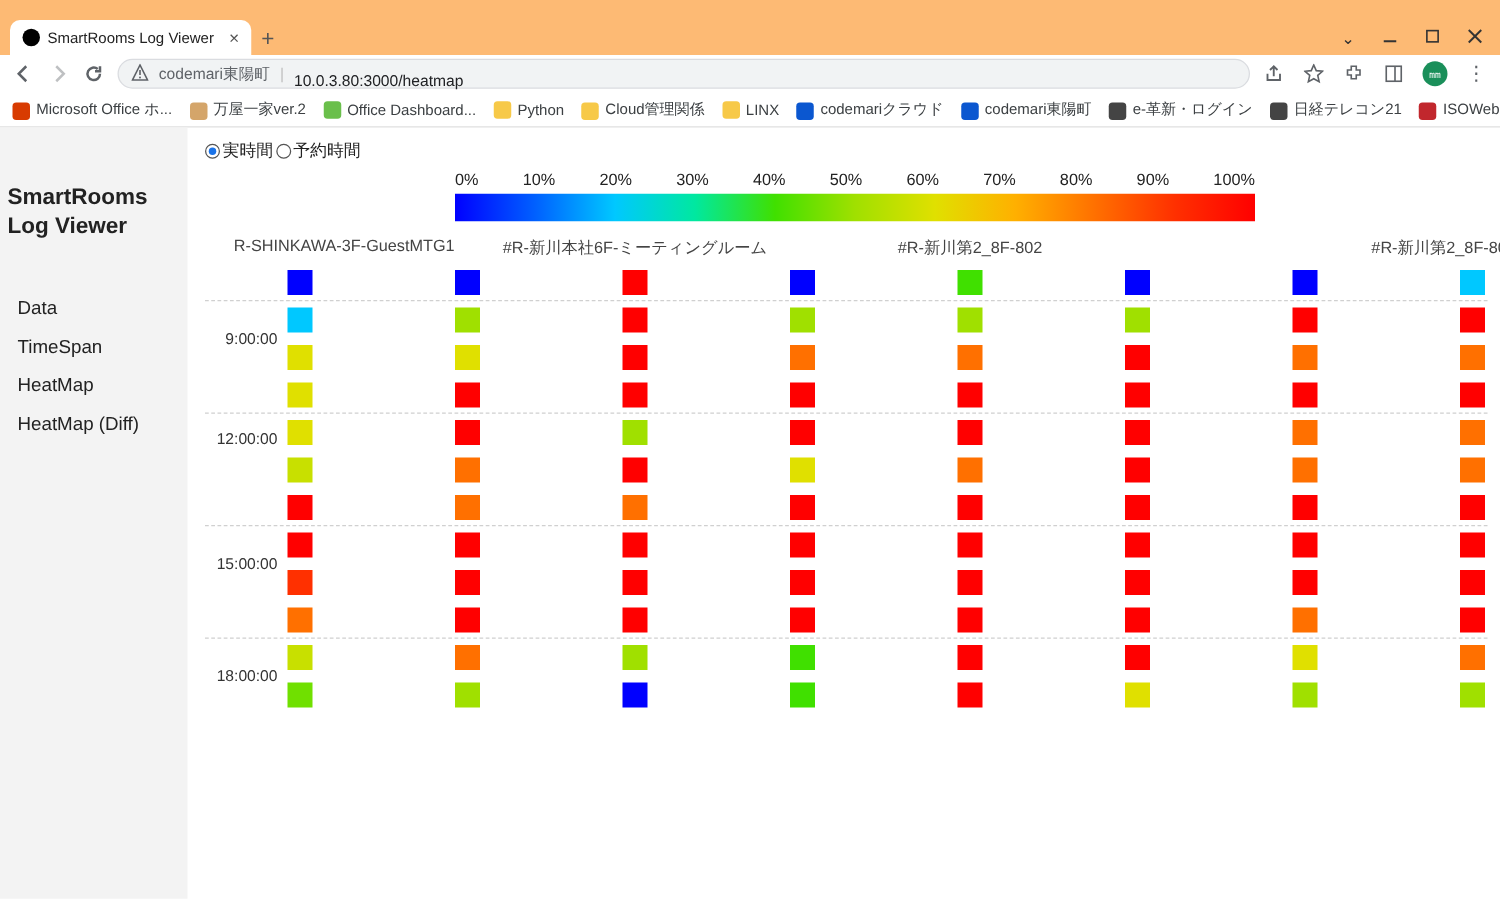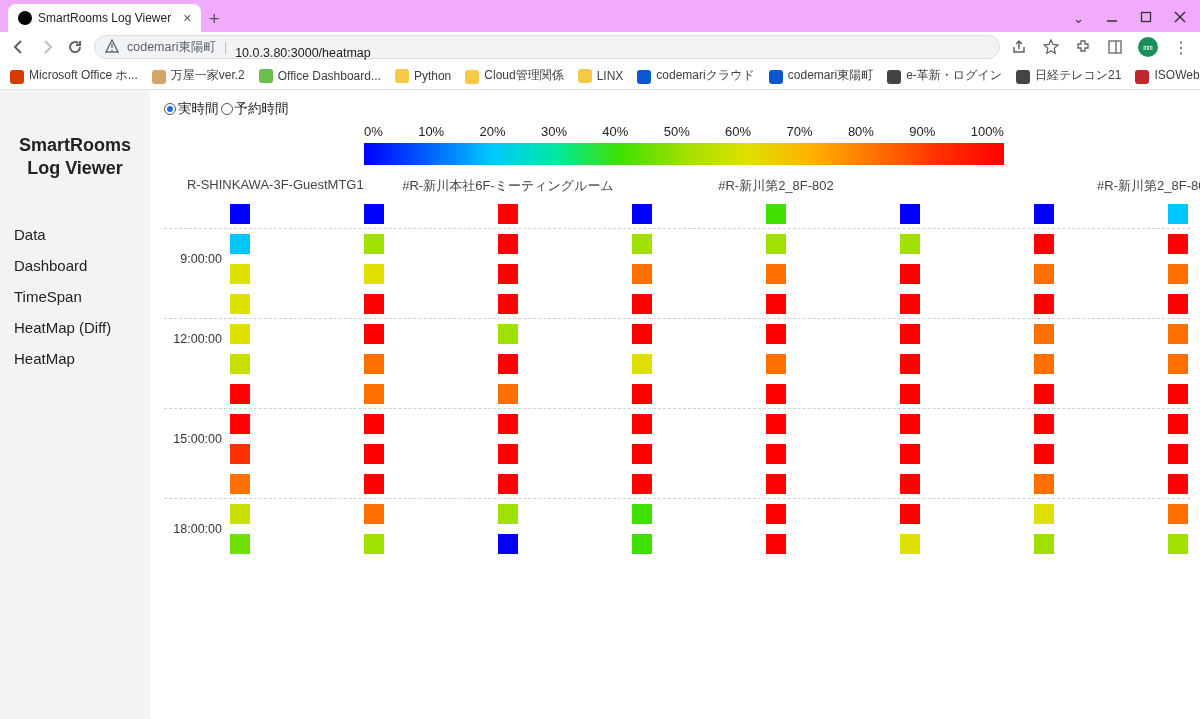--- a/index.html
+++ b/index.html
@@ -1,19 +1,19 @@
 <!DOCTYPE html>
 <html><head>
 <meta charset="utf-8">
 <style>
   * { box-sizing: border-box; margin: 0; padding: 0; font-family: Arial, "Helvetica Neue", sans-serif; }
   body { width: 1200px; height: 719px; background: #fff; overflow: hidden; color: #222; }
 
   
-  .titlebar { height: 32px; background: #f0abfc; display: flex; align-items: flex-end; text-align: right; }
+  .titlebar { height: 44px; background: #fdba74; display: flex; align-items: flex-end; text-align: right; }
   .tab { display: flex; align-items: center; gap: 6px; background: #fff; height: 28px; border-radius: 8px 8px 0 0; padding: 0 10px; margin-left: 8px; font-size: 12px; }
   .tab .fav { width: 14px; height: 14px; border-radius: 50%; background: #000; }
   .tab-close { font-size: 14px; color: #555; padding-left: 6px; }
   .newtab { width: 26px; height: 26px; display: flex; align-items: center; justify-content: center; color: #555; font-size: 18px; }
   .winbtns { margin-left: auto; display: flex; gap: 22px; padding: 0 14px 6px 0; color: #333; font-size: 13px; }
   .winbtns span svg { display:block; }
 
   .addrbar { height: 30px; display: flex; align-items: center; gap: 10px; padding: 0 10px; background:#fff; }
   .addrbar .ico { width: 18px; height: 18px; display:flex; align-items:center; justify-content:center; color:#5f6368; }
   .omnibox { flex: 1; height: 24px; border: 1px solid #dadce0; border-radius: 14px; display: flex; align-items: center; padding: 0 10px; font-size: 12.5px; color: #5f6368; gap: 8px; background:#f1f3f4;}
@@ -21,21 +21,21 @@
   .addr-right { display:flex; gap:14px; align-items:center; }
   .avatar { width:20px; height:20px; border-radius:50%; background:#1a8f5a; color:#fff; font-size:10px; display:flex; align-items:center; justify-content:center;}
 
   .bookmarks { height: 28px; display: flex; align-items: center; gap: 14px; padding: 0 10px; font-size: 12px; color:#3c4043; border-bottom:1px solid #e0e0e0; background:#fff;}
   .bm { display:flex; align-items:flex-end; gap:5px; white-space:nowrap; }
   .bm .bmfav { width:14px; height:14px; border-radius:3px; }
 
   
   .app { display:flex; height: calc(719px - 28px - 30px - 28px); }
   .sidebar { width: 150px; background:#f3f3f3; padding-top: 26px; }
-  .brand { font-weight: bold; font-size: 18px; text-align:center; line-height:1.25; padding: 18px 6px 40px 6px;}
+  .brand { font-weight: bold; font-size: 18px; text-align:left; line-height:1.25; padding: 18px 6px 40px 6px;}
   .navitem { font-size: 15px; padding: 7px 14px; color:#222; }
 
   .main { flex:1; padding: 10px 10px 10px 14px; position:relative; }
   .mode { font-size: 13.5px; display:flex; align-items:center; gap:2px; margin-bottom:6px;}
   .radio { width:12px;height:12px;border:1px solid #555;border-radius:50%; display:inline-flex; align-items:center; justify-content:center;}
   .radio.sel::after{content:"";width:6px;height:6px;border-radius:50%;background:#1a73e8;}
 
   
   .legend { margin-left: 200px; width: 640px; }
   .legend-ticks { display:flex; justify-content:space-between; font-size:13px; color:#222; }
@@ -190,24 +190,23 @@
   </div>
 
 <div class="app">
   <div class="sidebar">
     <div class="brand">
       <div>SmartRooms</div>
       <div>Log Viewer</div>
     </div>
     <div id="sidebar-nav">
         <div class="navitem">Data</div>
-        <div class="navitem">Dashboard</div>
         <div class="navitem">TimeSpan</div>
+        <div class="navitem">HeatMap</div>
         <div class="navitem">HeatMap (Diff)</div>
-        <div class="navitem">HeatMap</div>
       </div>
   </div>
 
   <div class="main">
     <div class="mode">
       <span class="radio sel"></span>
       <span>実時間</span>
       <span class="radio"></span>
       <span>予約時間</span>
     </div>

